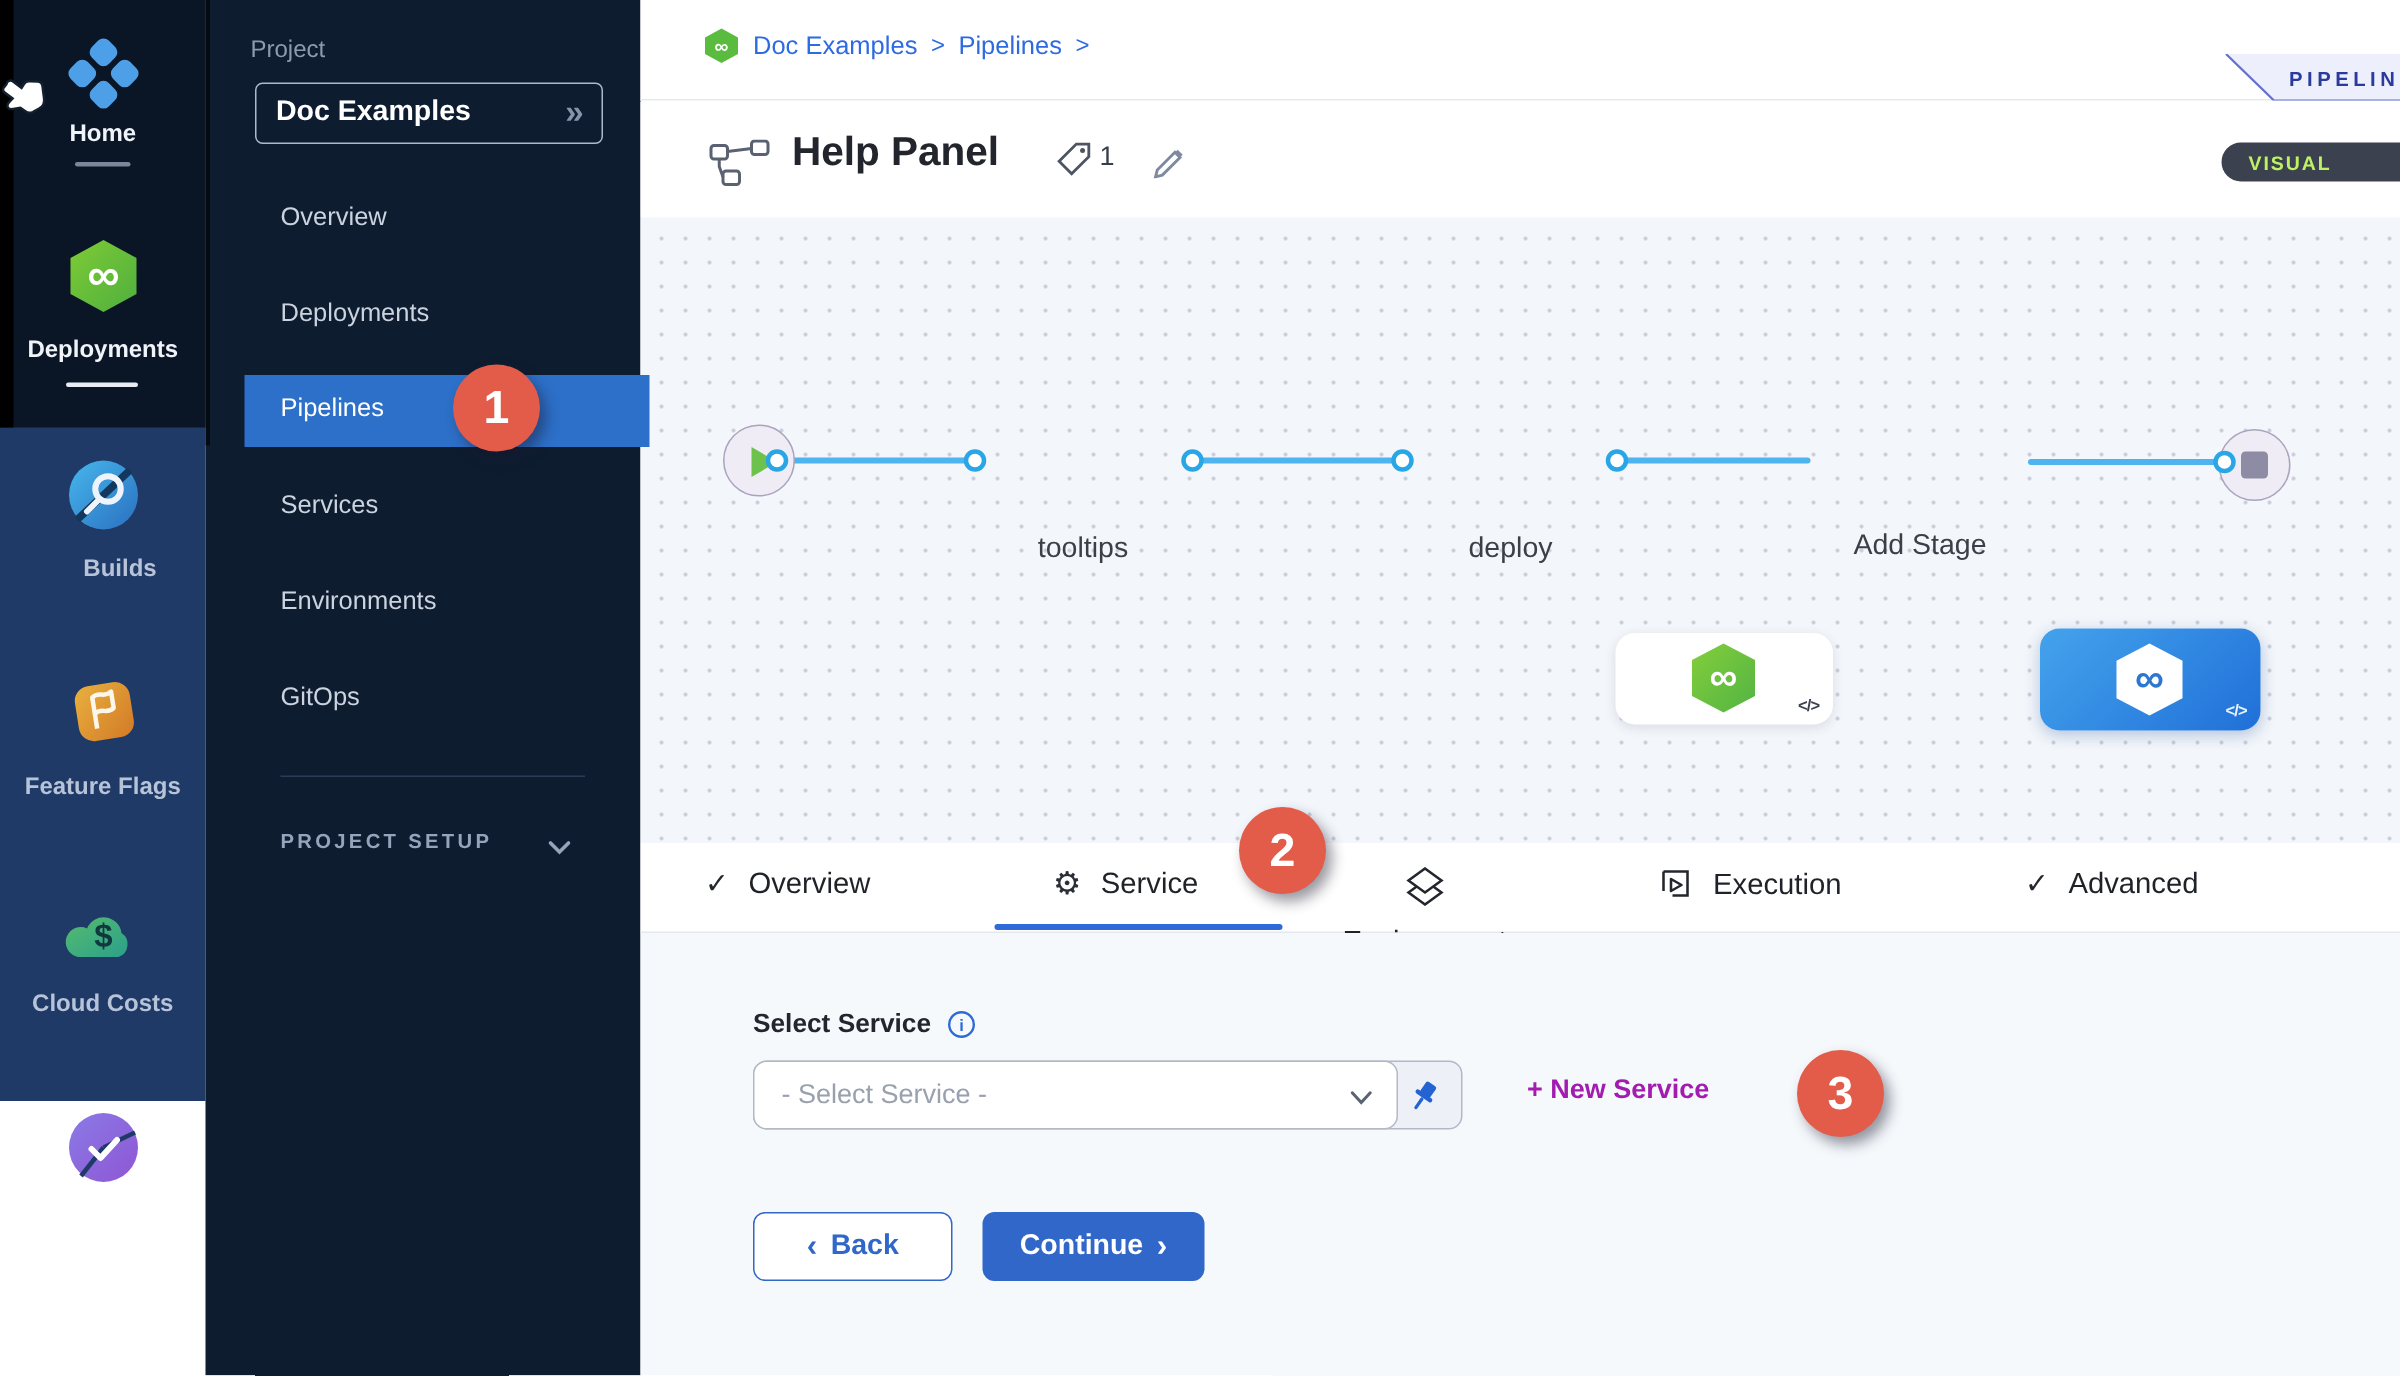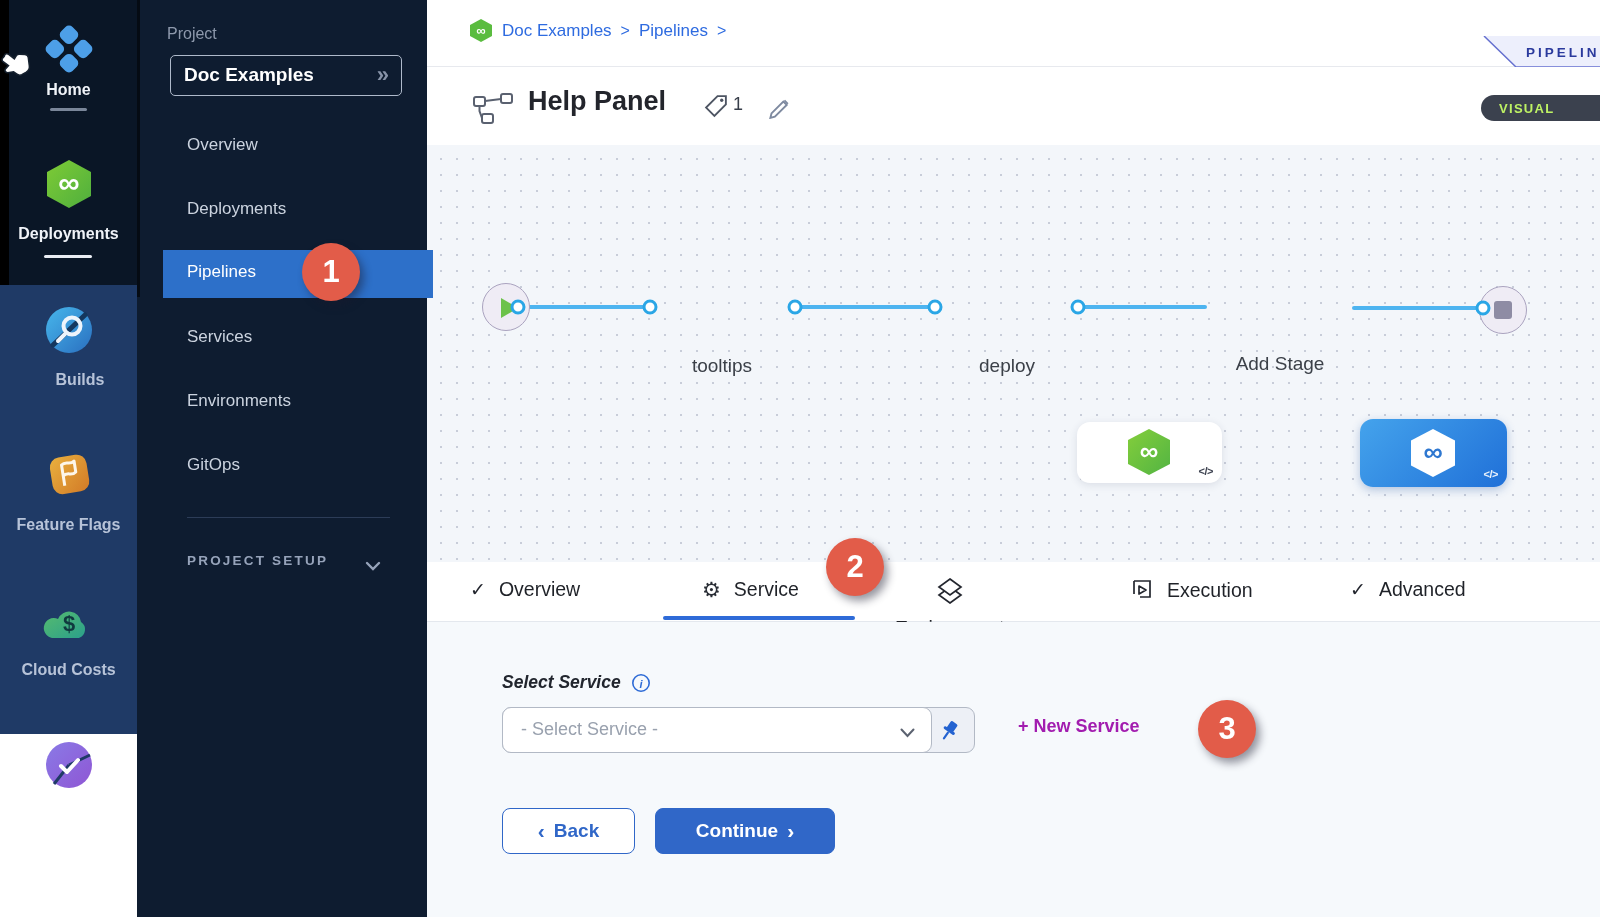--- a/index.html
+++ b/index.html
@@ -62,31 +62,31 @@
   
   #tab-bar { left:427px; top:562px; width:1173px; height:60px; background:#fff; border-bottom:1px solid #e4e8ee; }
   .tab { position:absolute; top:16px; display:flex; align-items:center; gap:13px; cursor:pointer; }
   .tab-label { font-size:19.5px; color:#1f2228; white-space:nowrap; }
   .tab-check { font-size:19px; color:#23262e; font-weight:700; }
   .tab-gear { font-size:21px; color:#2a2e36; line-height:20px; }
   #tab-underline { left:236px; top:54px; width:192px; height:4px; border-radius:2px; background:#2e6bd8; }
 
   
   #content { left:427px; top:622px; width:1173px; height:295px; background:#f6f9fc; }
-  #select-label-row { left:75px; top:50px; display:flex; align-items:center; gap:10px;font-style:italic; }
+  #select-label-row { left:75px; top:50px; display:flex; align-items:center; gap:10px; }
   #select-label { font-size:17.5px; font-weight:700; color:#22262e; }
   #select-wrap { left:75px; top:85px; width:473px; height:46px; background:#edf0f6; border:1px solid #b2b9c5; border-radius:9px; }
   #select-field { position:absolute; left:-1px; top:-1px; width:430px; height:46px; background:#fff; border:1px solid #b2b9c5; border-radius:9px; cursor:pointer; }
   #select-placeholder { position:absolute; left:18px; top:11px; font-size:18px; color:#99a1ae; }
   #select-chevron { position:absolute; right:16px; top:16px; }
   #pin-button { position:absolute; right:10px; top:8px; width:30px; height:30px; cursor:pointer; }
   #new-service-link { left:591px; top:94px; font-size:18px; font-weight:700; color:#a21caf; cursor:pointer; white-space:nowrap; }
   .btn { position:absolute; top:186px; height:46px; border-radius:8px; display:flex; align-items:center; justify-content:center; gap:9px; font-size:19px; font-weight:700; cursor:pointer; }
   #back-button { left:75px; width:133px; background:#fff; border:1.7px solid #3067c8; color:#3067c8; }
-  #continue-button { left:228px; width:180px; background:#3067c8; border:1.7px solid #3067c8; color:#fff; }
+  #continue-button { left:228px; width:148px; background:#3067c8; border:1.7px solid #3067c8; color:#fff; }
   .btn-ch { font-size:21px; font-weight:700; }
 
   
   .step-badge { position:absolute; width:58px; height:58px; border-radius:50%; background:#e25c49;
                 color:#fff; font-size:31px; font-weight:700; display:flex; align-items:center; justify-content:center;
                 box-shadow:4px 5px 9px rgba(25,25,45,.45); z-index:9; }
   #step-badge-1 { left:302px; top:243px; }
   #step-badge-2 { left:826px; top:538px; }
   #step-badge-3 { left:1198px; top:700px; }
 
@@ -329,21 +329,21 @@
     </div>
     <div class="tab" style="left:468px;flex-direction:column;">
       <span style="display:inline-flex;">
         <svg width="26" height="26" viewBox="0 0 26 26">
           <path d="M13 9 L24 17 13 25 2 17 z" fill="none" stroke="#23262e" stroke-width="1.7"></path>
           <path d="M13 1 L24 9 13 17 2 9 z" fill="#fff" stroke="#23262e" stroke-width="1.7"></path>
         </svg>
       </span>
       <span class="tab-label">Environment</span>
     </div>
-    <div class="tab" style="left:703px;text-align:center;">
+    <div class="tab" style="left:678px;text-align:center;">
       <span style="display:inline-flex;">
         <svg width="24" height="24" viewBox="0 0 24 24" fill="none" stroke="#23262e" stroke-width="1.7">
           <path d="M4 3 h16 v16 h-10"></path>
           <path d="M4 3 v13"></path>
           <path d="M9 8 l7 4 -7 4 z" stroke-linejoin="round"></path>
         </svg>
       </span>
       <span class="tab-label">Execution</span>
     </div>
     <div class="tab" style="left:923px;">

